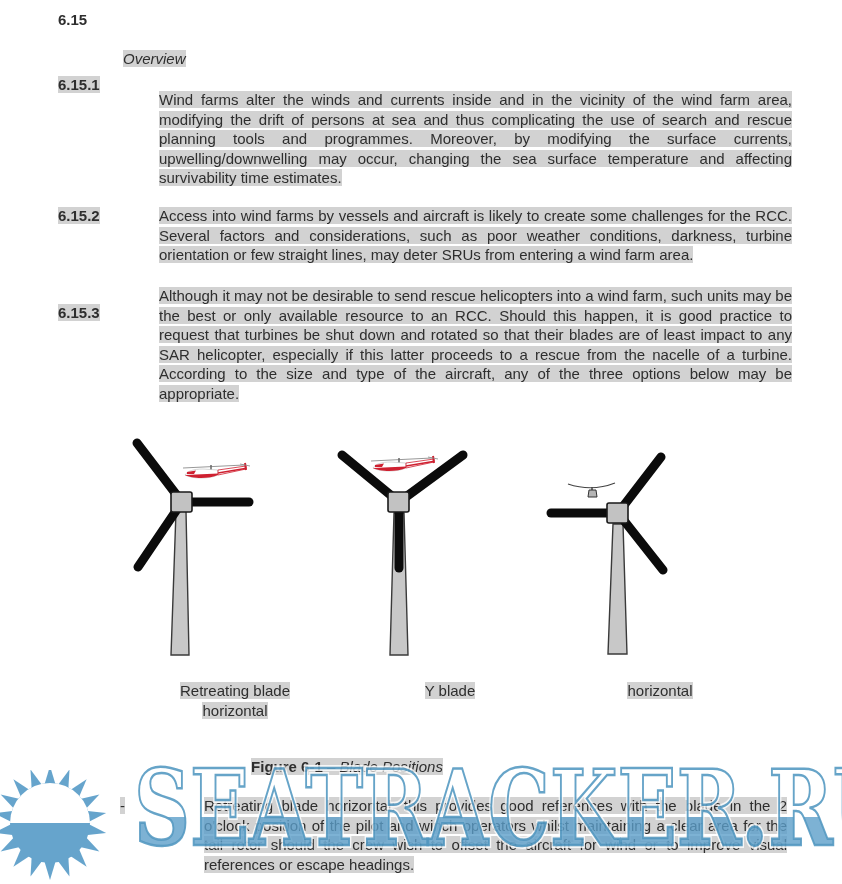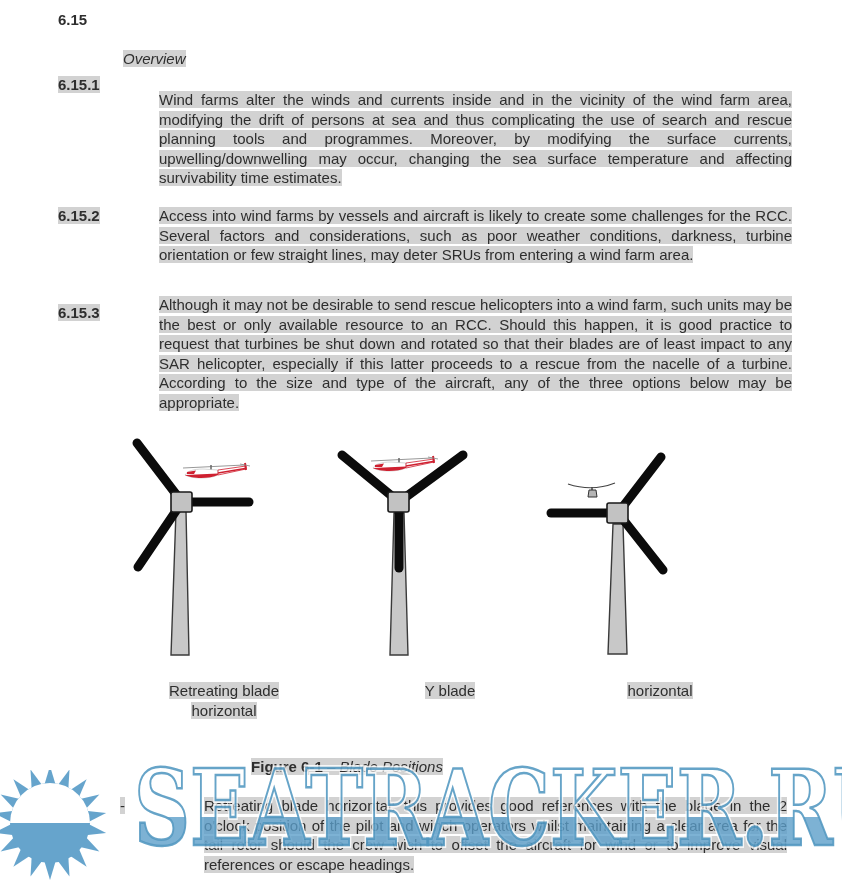--- a/index.html
+++ b/index.html
@@ -56,21 +56,21 @@
   <div class="body-col" style="top:90px;">
     <span class="hl">Wind farms alter the winds and currents inside and in the vicinity of the wind farm area, modifying the drift of persons at sea and thus complicating the use of search and rescue planning tools and programmes. Moreover, by modifying the surface currents, upwelling/downwelling may occur, changing the sea surface temperature and affecting survivability time estimates.</span>
   </div>
 
   <span class="num" style="top:206px;"><span class="hl">6.15.2</span></span>
   <div class="body-col" style="top:206px;">
     <span class="hl">Access into wind farms by vessels and aircraft is likely to create some challenges for the RCC. Several factors and considerations, such as poor weather conditions, darkness, turbine orientation or few straight lines, may deter SRUs from entering a wind farm area.</span>
   </div>
 
   <span class="num" style="top:303px;"><span class="hl">6.15.3</span></span>
-  <div class="body-col" style="top:295px;">
+  <div class="body-col" style="top:286px;">
     <span class="hl">Although it may not be desirable to send rescue helicopters into a wind farm, such units may be the best or only available resource to an RCC. Should this happen, it is good practice to request that turbines be shut down and rotated so that their blades are of least impact to any SAR helicopter, especially if this latter proceeds to a rescue from the nacelle of a turbine. According to the size and type of the aircraft, any of the three options below may be appropriate.</span>
   </div>
 
   <svg class="turbine" style="left:100px; top:425px;" width="260" height="235" viewBox="0 0 260 235">
     <polygon points="76,86 86,86 89,230 71,230" fill="#c8c8c8" stroke="#3a3a3a" stroke-width="1.4"></polygon>
     <g stroke="#0b0b0b" stroke-width="9" stroke-linecap="round">
       <line x1="82" y1="77" x2="37" y2="18"></line>
       <line x1="82" y1="77" x2="149" y2="77"></line>
       <line x1="82" y1="77" x2="38" y2="142"></line>
     </g>
@@ -117,21 +117,21 @@
       <line x1="88" y1="88" x2="133" y2="145"></line>
     </g>
     <rect x="77" y="78" width="21" height="20" rx="2" fill="#c2c2c2" stroke="#1a1a1a" stroke-width="1.6"></rect>
     <g>
       <path d="M38,59 Q62,67 85,58" fill="none" stroke="#444444" stroke-width="1.2"></path>
       <line x1="62" y1="62" x2="62" y2="65" stroke="#444444" stroke-width="1.5"></line>
       <polygon points="59,65 66,65 67,72 58,72" fill="#b5b5b5" stroke="#333333" stroke-width="1"></polygon>
     </g>
   </svg>
 
-  <div class="fig-label" style="left:124px;text-align:center;">
+  <div class="fig-label" style="left:135px;text-align:center;">
     <div><span class="hl">Retreating blade</span></div>
     <div><span class="hl">horizontal</span></div>
   </div>
   <div class="fig-label" style="left:350px;">
     <div><span class="hl">Y blade</span></div>
     <div><span class="hl"></span></div>
   </div>
   <div class="fig-label" style="left:560px;">
     <div><span class="hl">horizontal</span></div>
   </div>

